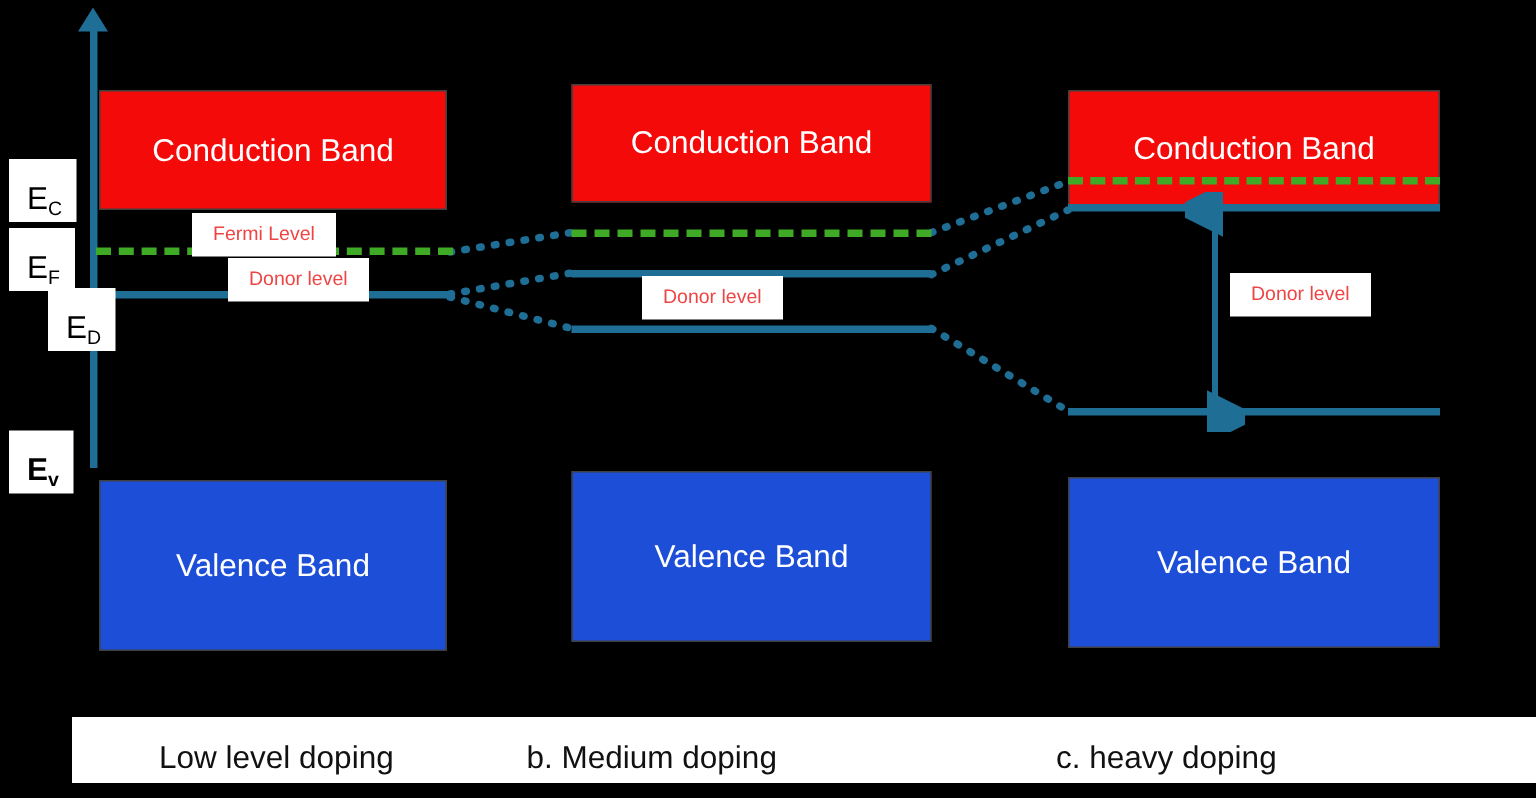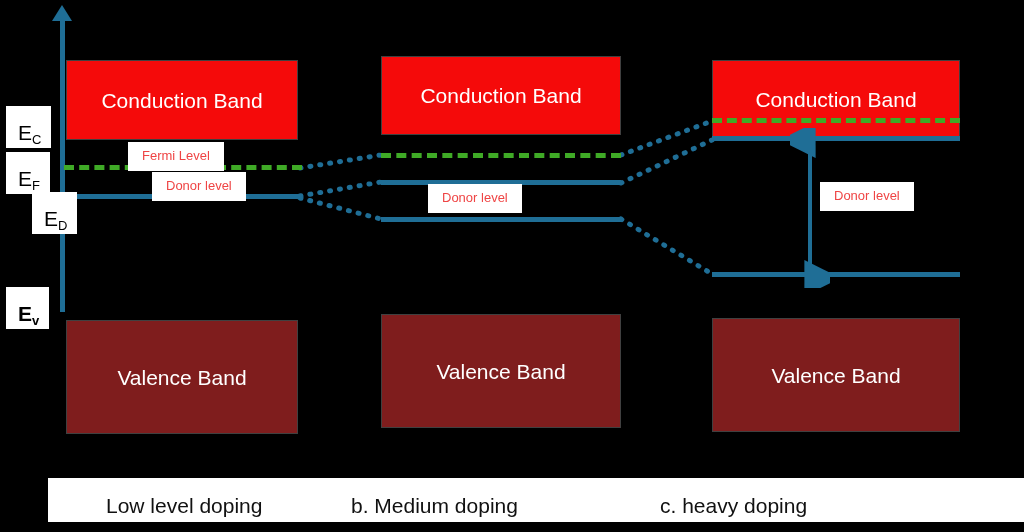--- a/index.html
+++ b/index.html
@@ -8,21 +8,21 @@
   #stage{position:relative;width:1024px;height:532px;background:#000;}
 
   
   .abs{position:absolute;}
 
   
   .band{position:absolute;box-sizing:border-box;border:1px solid #404040;
         display:flex;align-items:center;justify-content:center;}
   .band span{color:#ffffff;font-size:21px;line-height:1;white-space:nowrap;}
   .cband{background:#f50a0a;}
-  .vband{background:#7f1d1d;}
+  .vband{background:#1d4ed8;}
 
   
   #yaxis{position:absolute;left:60px;top:18px;width:5px;height:294px;background:#1f6e96;}
   #yaxis-head{position:absolute;left:52px;top:5px;width:0;height:0;
       border-left:10px solid transparent;border-right:10px solid transparent;
       border-bottom:16px solid #1f6e96;}
 
   
   .elabel{position:absolute;background:#ffffff;color:#000000;
           font-size:21px;line-height:1;padding:16px 10px 5px 12px;
@@ -145,16 +145,16 @@
     </defs>
     <line x1="20" y1="150" x2="20" y2="12" stroke="#1f6e96" stroke-width="4" marker-end="url(#ah-up)"></line>
     <line x1="20" y1="12" x2="20" y2="150" stroke="#1f6e96" stroke-width="4" marker-end="url(#ah-dn)"></line>
   </svg>
 
   <div class="callout" style="left:820px;top:182px;">Donor level</div>
 
   <div id="caption-strip">
     <div class="caption" style="left:58px;">Low level doping</div>
     <div class="caption" style="left:303px;">b. Medium doping</div>
-    <div class="caption" style="left:612px;">c. heavy doping</div>
+    <div class="caption" style="left:656px;">c. heavy doping</div>
   </div>
 
 </div>
 
 </body></html>

